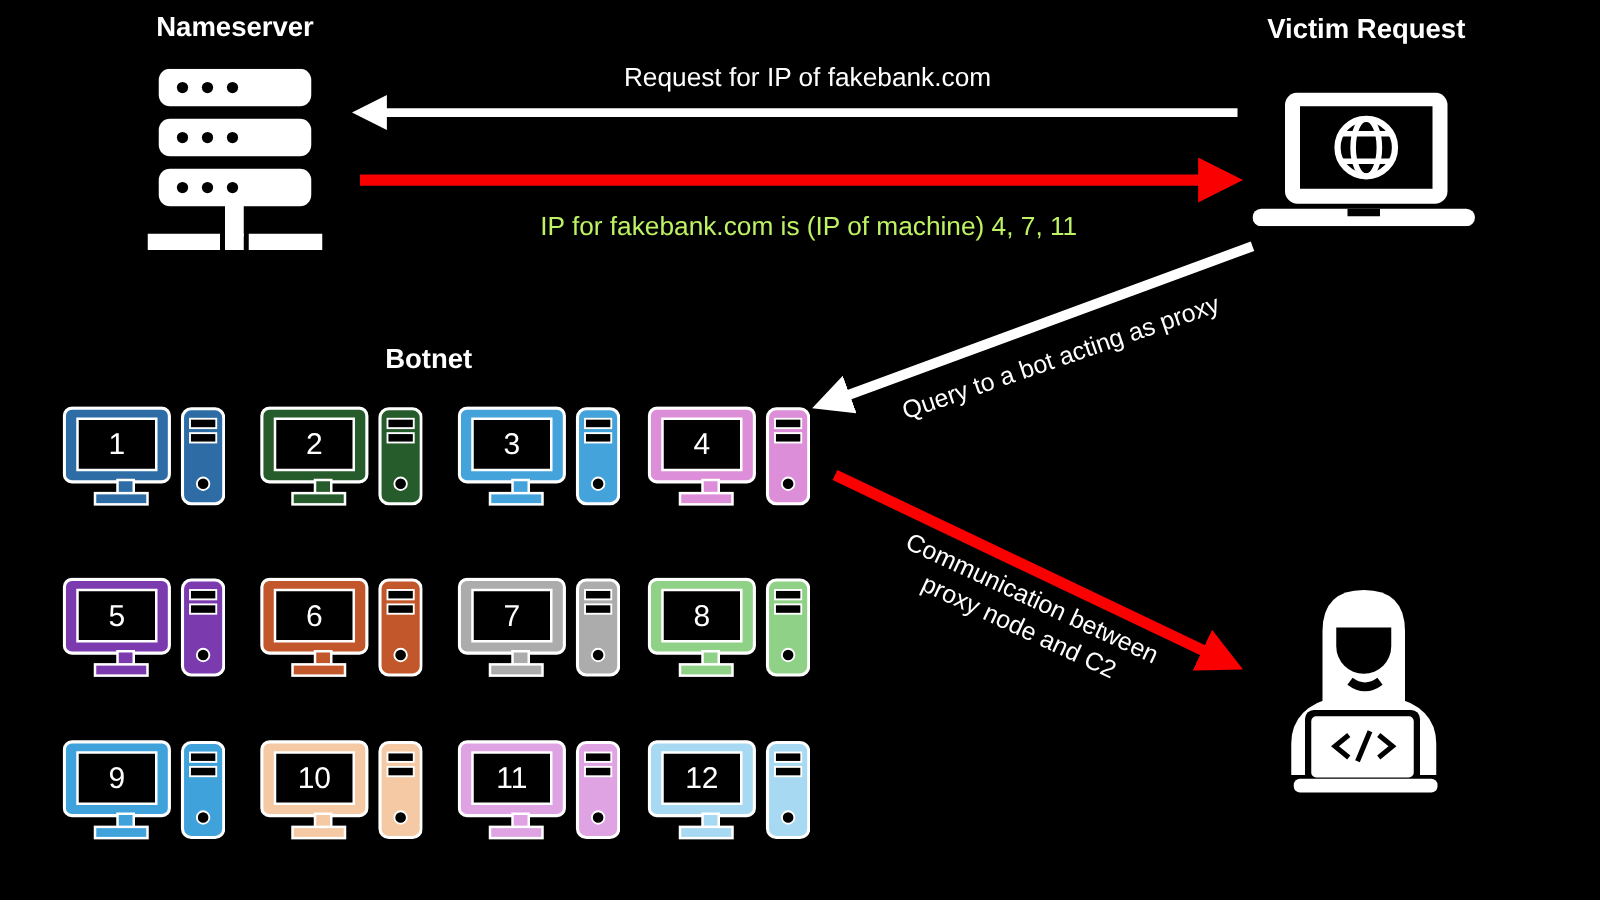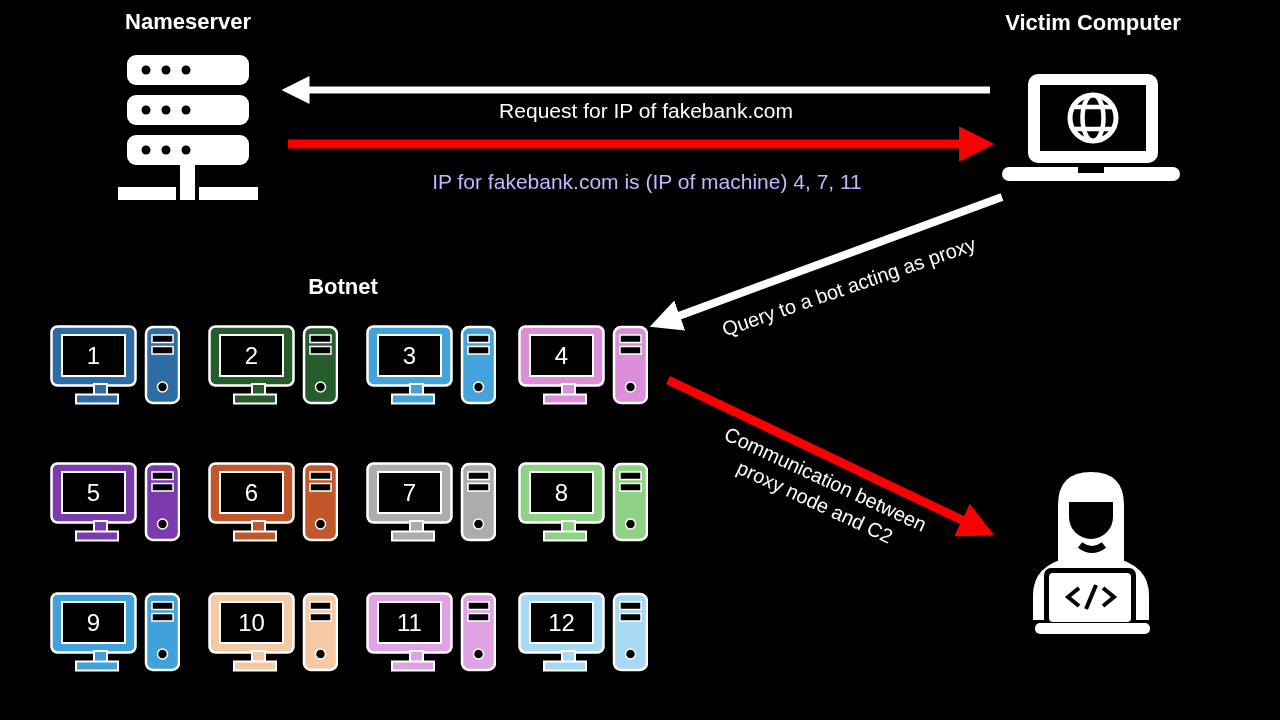--- a/index.html
+++ b/index.html
@@ -37,25 +37,25 @@
         <path d="M0,0 L4,2 L0,4 Z" fill="#FA0000"></path>
       </marker>
     </defs>
     <path d="M990,90 L306,90" stroke-width="7" fill="none" marker-end="url(#mw)" stroke="#FFFFFF"></path>
     <path d="M288,144 L963,144" stroke-width="9" fill="none" marker-end="url(#mr)" stroke="#FA0000"></path>
     <path d="M1002,197 L676,317" stroke-width="8" fill="none" marker-end="url(#mw)" stroke="#FFFFFF"></path>
     <path d="M668,380 L966,522" stroke-width="9" fill="none" marker-end="url(#mr)" stroke="#FA0000"></path>
   </svg>
 
   <div class="header" style="left:188px;top:22px">Nameserver</div>
-  <div class="header" style="left:1093px;top:23px">Victim Computer</div>
+  <div class="header" style="left:1093px;top:23px">Victim Request</div>
   <div class="header" style="left:343px;top:287px">Botnet</div>
 
-  <div class="arrow-label" style="left: 646px; top: 63px; color: rgb(255, 255, 255); margin-top: 48px;">Request for IP of fakebank.com</div>
-  <div class="arrow-label" style="left: 647px; top: 182px; color: #c4b5fd;">IP for fakebank.com is (IP of machine) 4, 7, 11</div>
+  <div class="arrow-label" style="left: 646px; top: 63px; color: rgb(255, 255, 255);">Request for IP of fakebank.com</div>
+  <div class="arrow-label" style="left: 647px; top: 182px; color: #bef264;">IP for fakebank.com is (IP of machine) 4, 7, 11</div>
   <div class="arrow-label rot" style="left: 849px; top: 287px; transform: translate(-50%, -50%) rotate(-19deg); color: rgb(255, 255, 255);">Query to a bot acting as proxy</div>
   <div class="arrow-label rot" style="left: 820px; top: 491px; transform: translate(-50%, -50%) rotate(25deg); color: rgb(255, 255, 255);">Communication between
 proxy node and C2</div>
 
   <svg class="abs" style="left:118px;top:55px" width="140" height="145" viewBox="0 0 140 145">
     <g>
       <rect x="9" y="0" width="122" height="30" rx="9" fill="#fff"></rect>
       <circle cx="28" cy="15" r="4.5"></circle>
         <circle cx="48" cy="15" r="4.5"></circle>
         <circle cx="68" cy="15" r="4.5"></circle>

